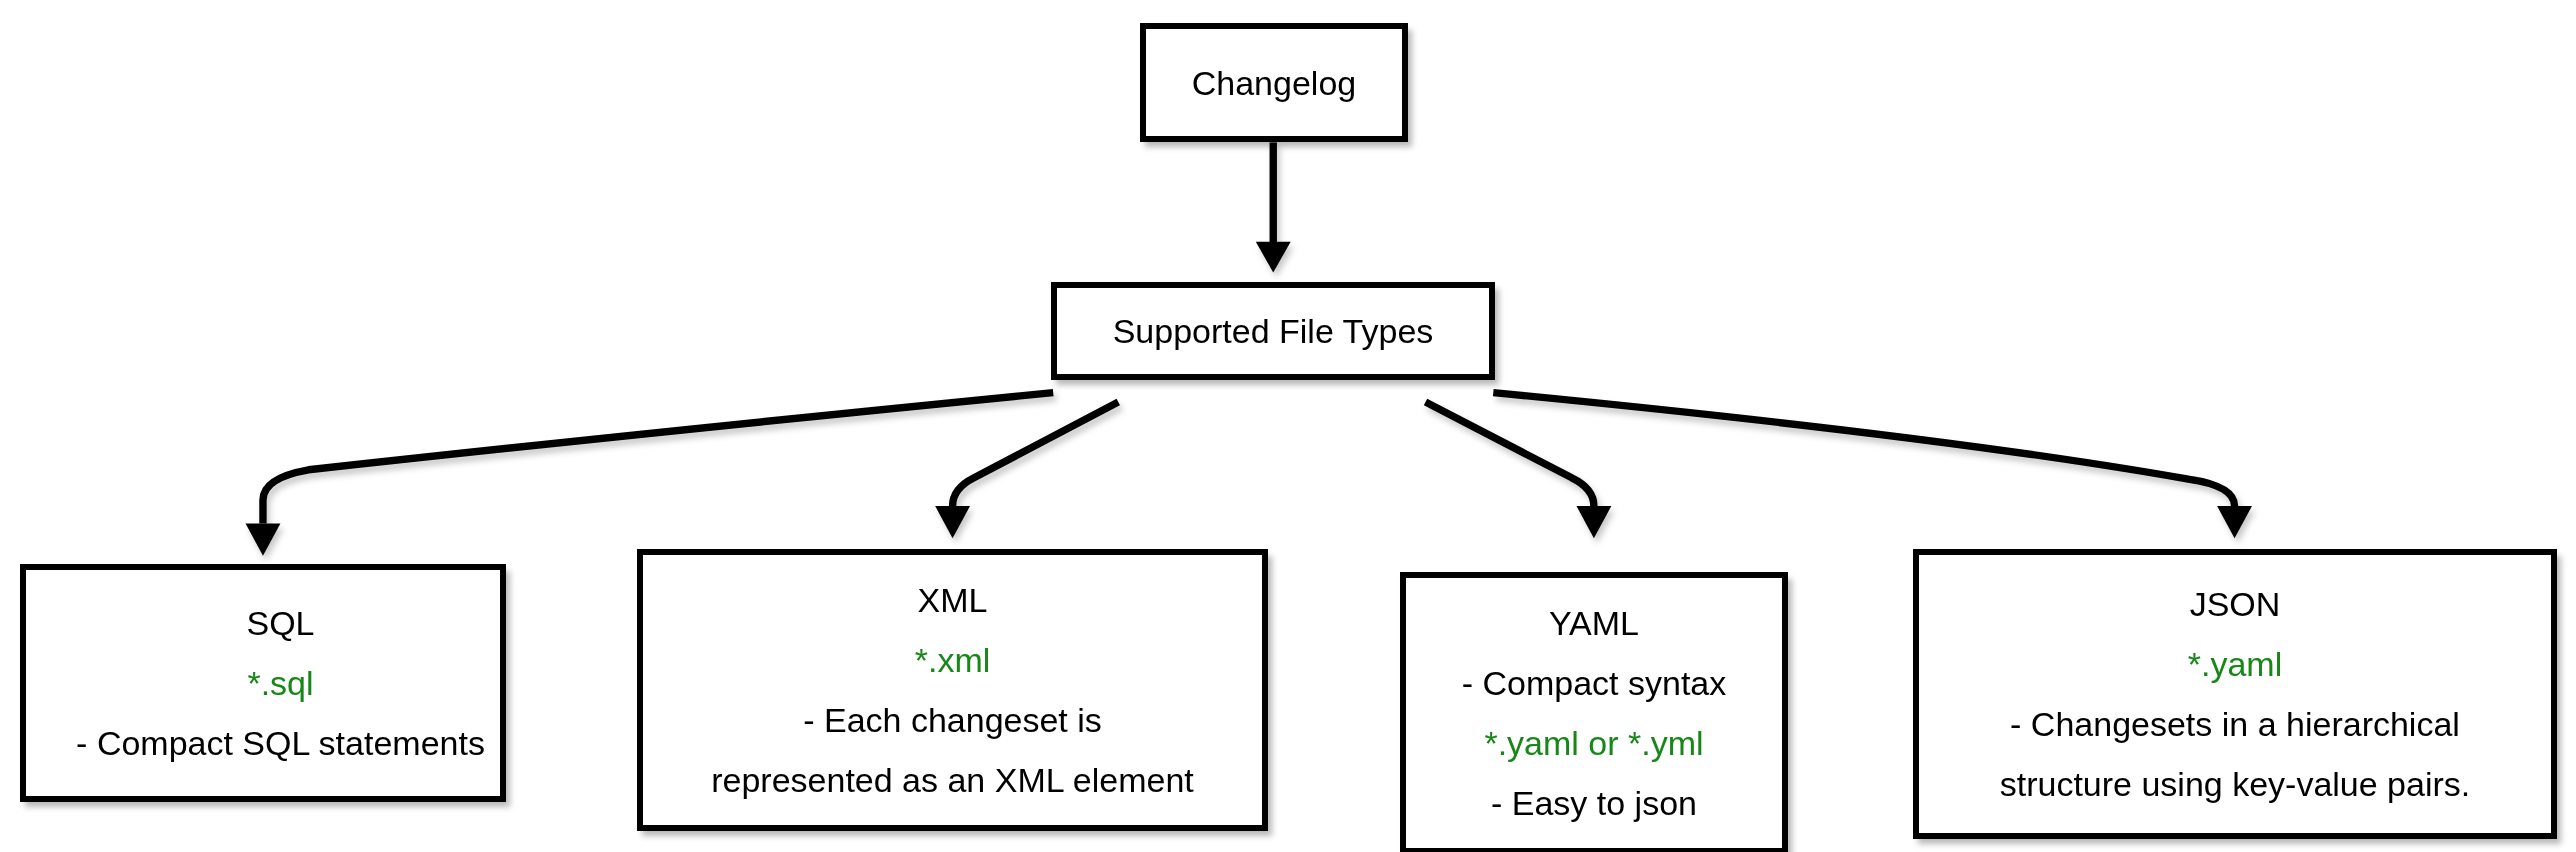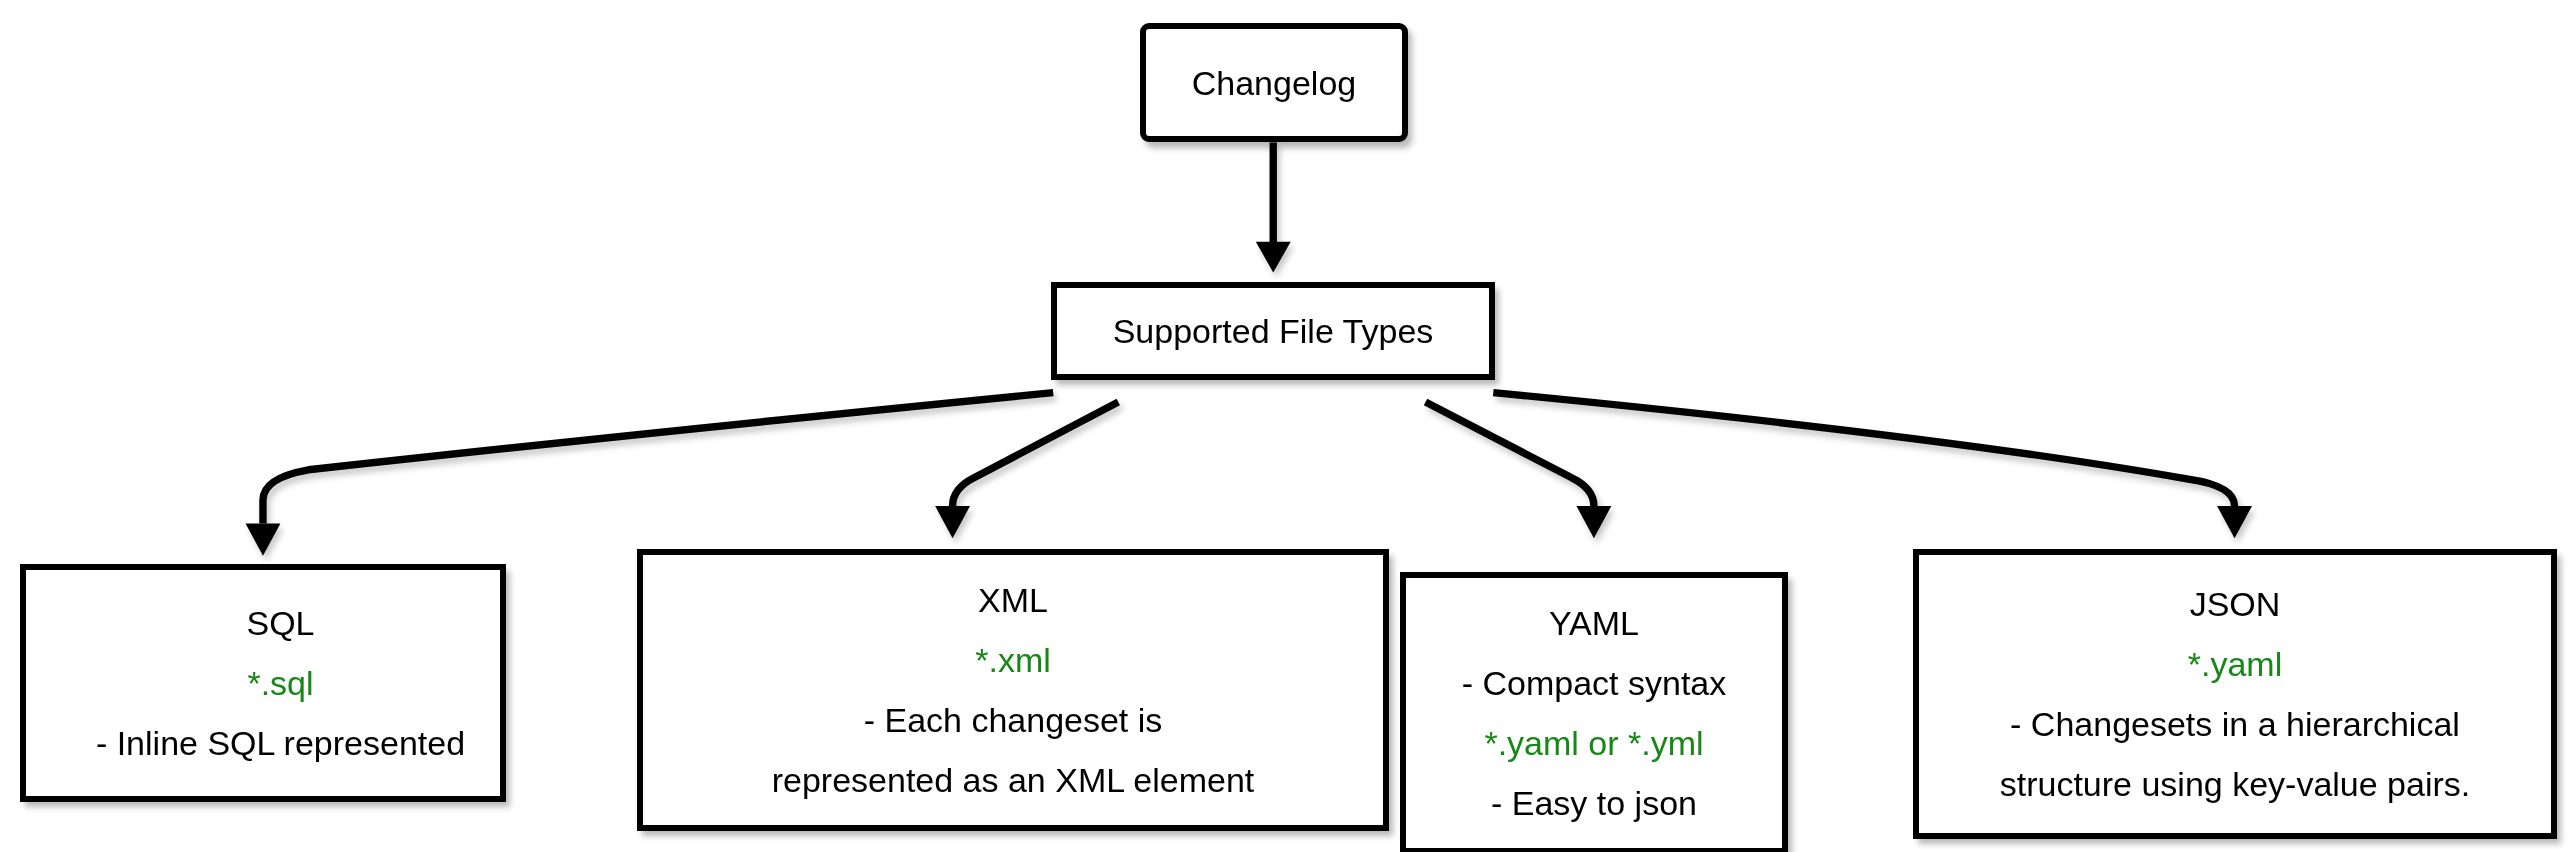--- a/index.html
+++ b/index.html
@@ -38,24 +38,24 @@
   .line {
     font-size: 34px;
     line-height: 60px;
     color: #000000;
     white-space: nowrap;
   }
   .pattern {
     color: var(--accent-green, #178717);
   }
   
-  .node-changelog { left: 1140px; top: 23px;  width: 268px; height: 119px; border-radius: 9px; }
+  .node-changelog { left: 1140px; top: 23px;  width: 268px; height: 119px; }
   .node-hub       { left: 1051px; top: 282px; width: 444px; height: 98px; }
   .node-sql       { left: 19.5px;   top: 564px; width: 486px; height: 238px; padding-left: 36px; }
-  .node-xml       { left: 637px;  top: 549px; width: 752px; height: 282px; }
+  .node-xml       { left: 637px;  top: 549px; width: 631px; height: 282px; }
   .node-yaml      { left: 1400px; top: 572px; width: 388px; height: 282px; }
   .node-json      { left: 1913px; top: 549px; width: 644px; height: 290px; }
 </style>
 </head>
 <body>
 
 <div class="canvas">
 
   <svg class="edges-layer" viewBox="0 0 3840 1271">
     <g stroke="#000000" stroke-width="11" fill="none" stroke-linecap="butt">
@@ -78,21 +78,21 @@
     <div class="line">Changelog</div>
   </div>
 
   <div class="node node-hub">
     <div class="line">Supported File Types</div>
   </div>
 
   <div class="node node-sql">
     <div class="line">SQL</div>
     <div class="line pattern">*.sql</div>
-    <div class="line">- Inline SQL represented</div>
+    <div class="line">- Compact SQL statements</div>
   </div>
 
   <div class="node node-xml">
     <div class="line">XML</div>
     <div class="line pattern">*.xml</div>
     <div class="line">- Each changeset is</div>
     <div class="line">represented as an XML element</div>
   </div>
 
   <div class="node node-yaml">

